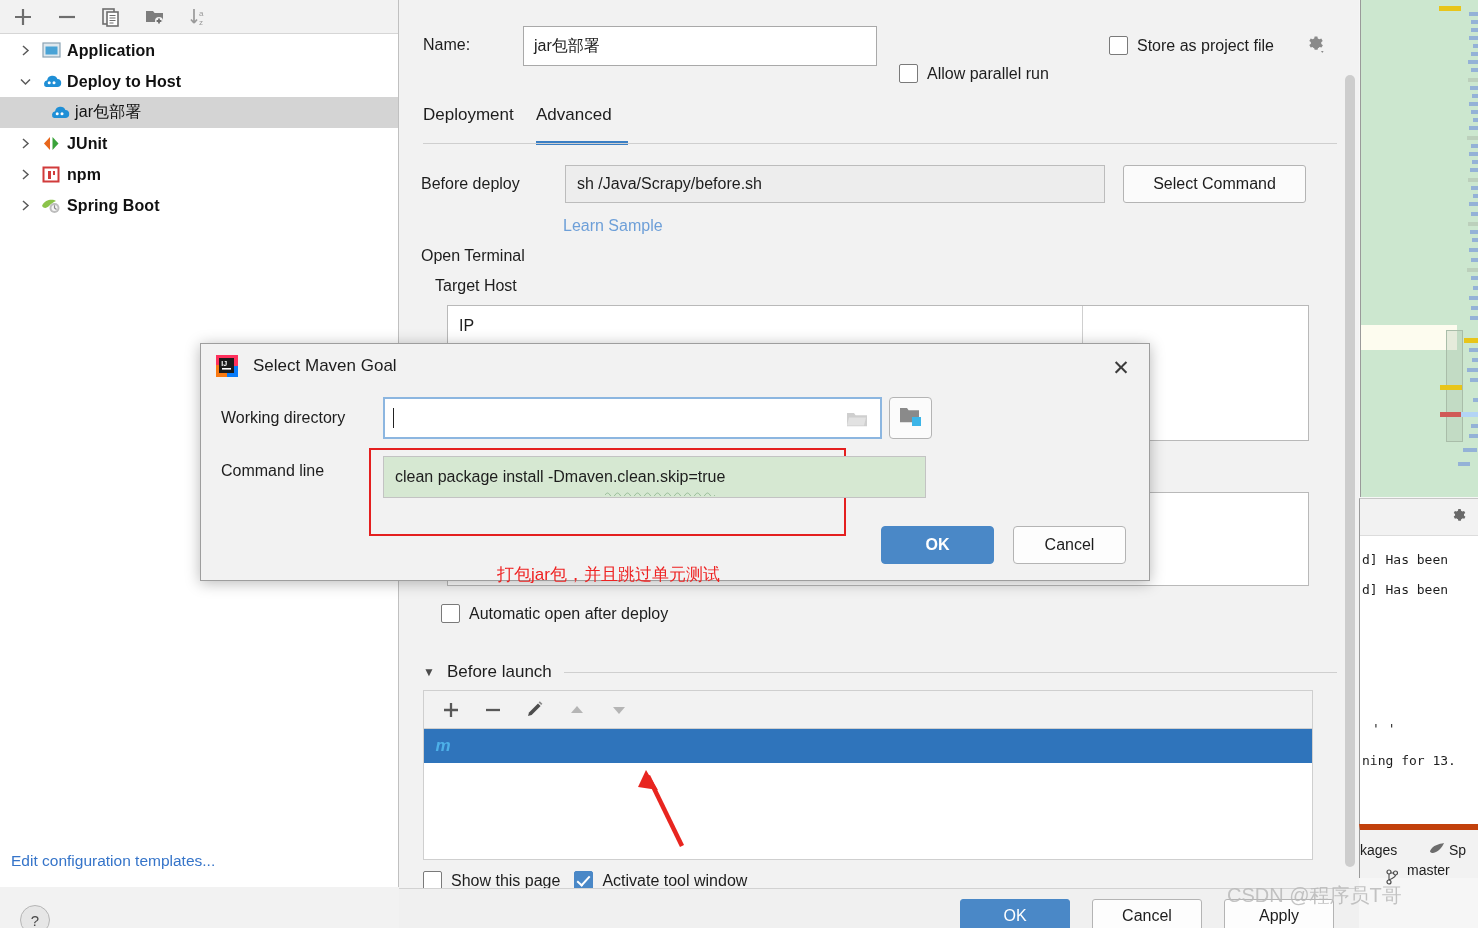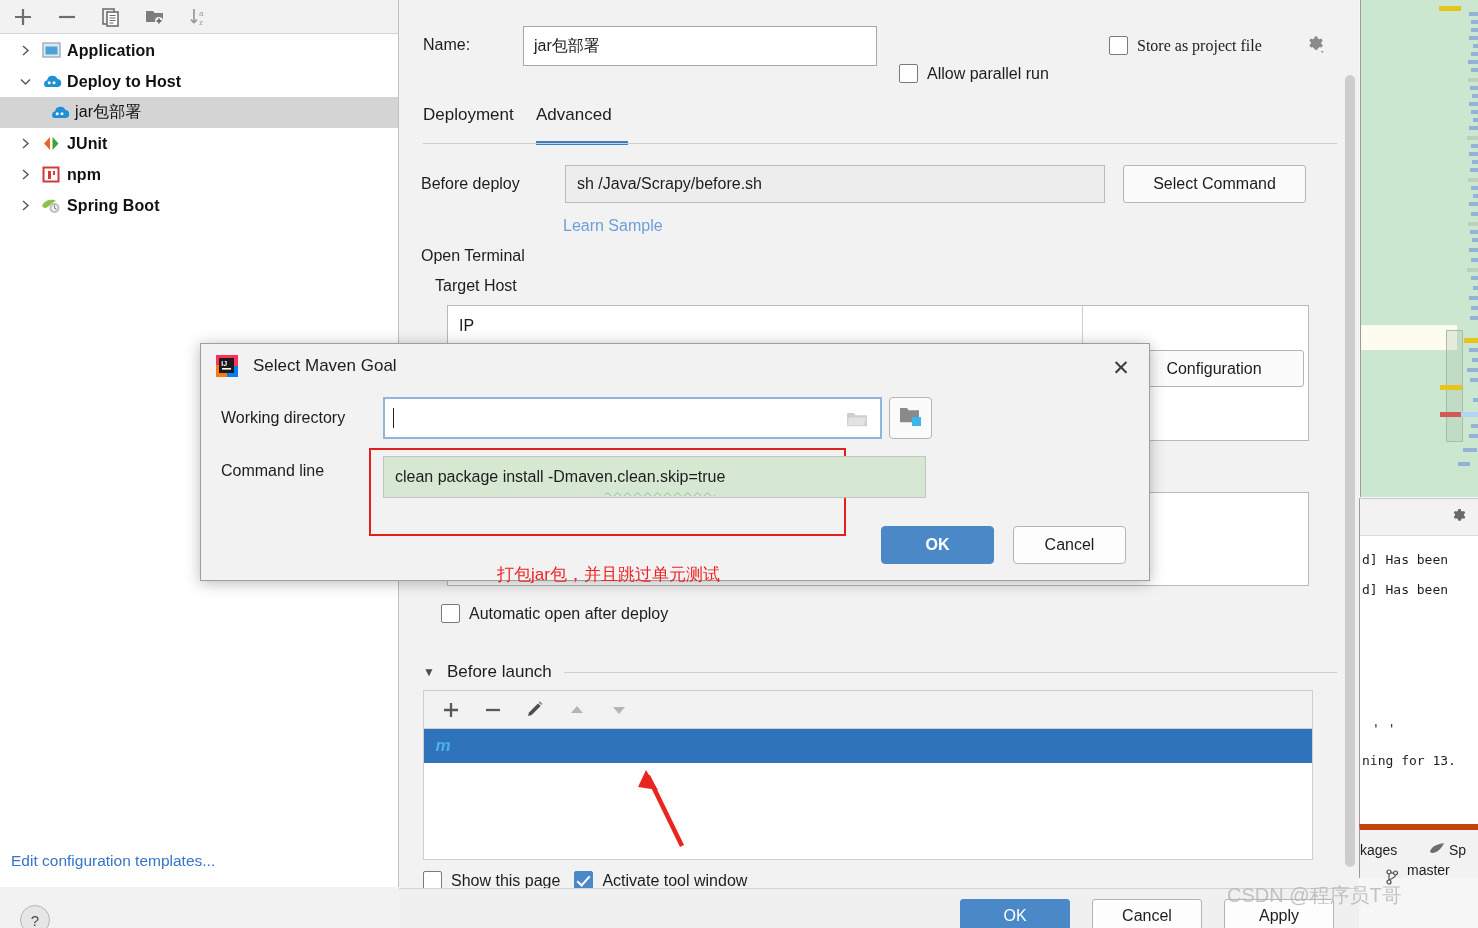--- a/index.html
+++ b/index.html
@@ -37,21 +37,21 @@
 
   #name-row{position:absolute;left:24px;top:26px;width:914px;height:42px;}
   #name-label{position:absolute;left:0;top:10px;}
   #name-input{position:absolute;left:100px;top:0;width:354px;height:40px;background:#fff;border:1px solid #a9a9a9;box-sizing:border-box;display:flex;align-items:center;padding-left:10px;font-size:16px;}
 
   .cbrow{position:absolute;display:flex;align-items:center;gap:9px;}
   .cbox{width:19px;height:19px;border:1px solid #7a7a7a;background:#fff;box-sizing:border-box;border-radius:2px;}
   .cbox.checked{background:#4a88c7;border-color:#4a88c7;position:relative;}
   .cbox.checked::after{content:"";position:absolute;left:5px;top:1px;width:5px;height:11px;border:solid #fff;border-width:0 2.4px 2.4px 0;transform:rotate(42deg);}
   #cb-parallel{left:500px;top:36px;margin-top:28px;}
-  #cb-store{left:710px;top:36px;font-family:Liberation Serif, serif;}
+  #cb-store{left:710px;top:36px;}
   #gear-store{position:absolute;left:906px;top:34px;color:#8a8a8a;}
 
   
   #tabs{position:absolute;left:24px;top:105px;width:914px;height:40px;}
   .tab{position:absolute;top:0;font-size:17px;color:#1d1d1d;padding-bottom:10px;}
   #tab-deployment{left:0;}
   #tab-advanced{left:113px;}
   #tab-underline{position:absolute;left:113px;top:36px;width:92px;height:4px;background:#3b7fc4;}
   #tab-divider{position:absolute;left:0;top:38px;width:914px;height:1px;background:#cfcfcf;}
 
@@ -321,21 +321,20 @@
   <div id="learn-sample">Learn Sample</div>
 
   <div id="open-terminal" class="lbl">Open Terminal</div>
   <div id="target-host" class="lbl">Target Host</div>
 
   <div id="host-table">
     <div id="host-col-divider"></div>
     <div id="host-ip">IP</div>
   </div>
 
-  <div id="configuration-btn">Configuration</div>
 
   <div id="lower-box"></div>
 
   <div class="cbrow" id="cb-autoopen">
     <span class="cbox"></span>
     <span class="lbl">Automatic open after deploy</span>
   </div>
 
   <div id="before-launch-header">
     <span id="bl-triangle">▼</span>

